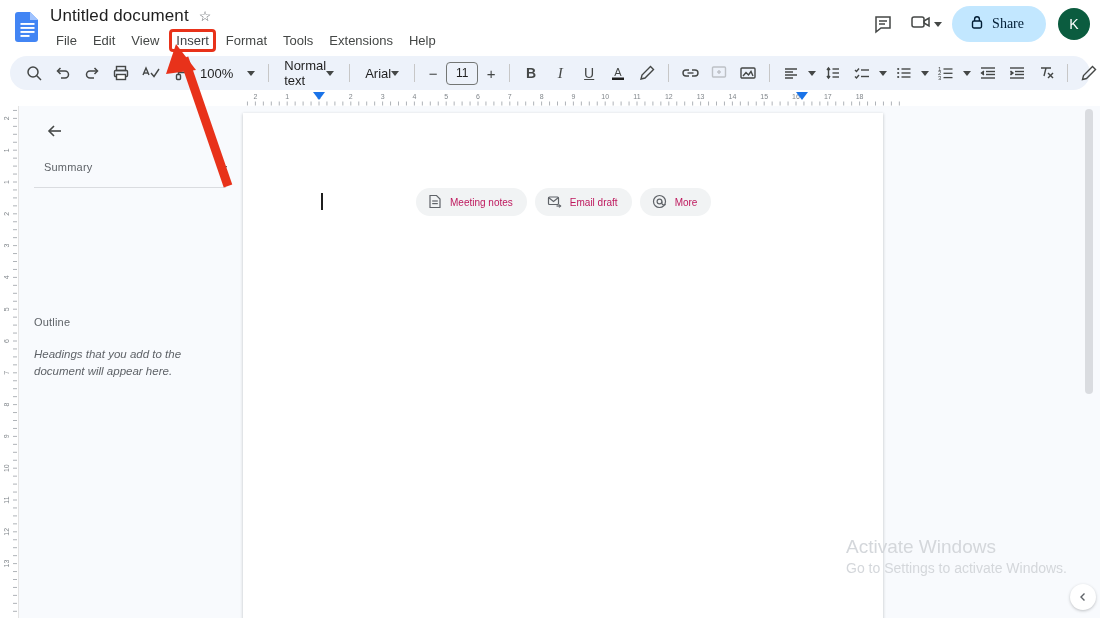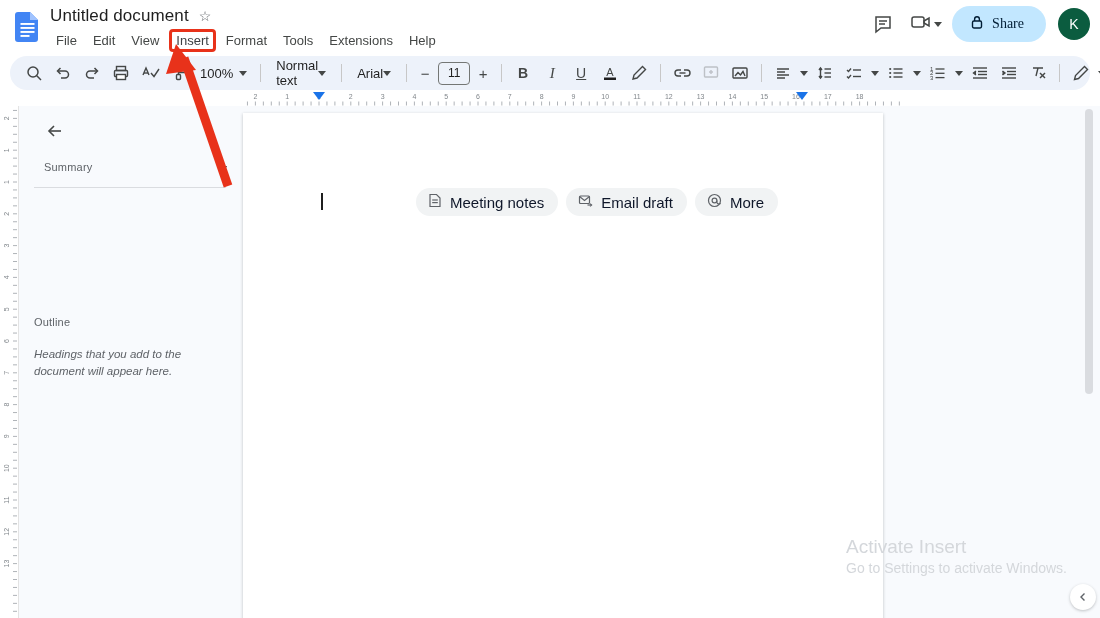--- a/index.html
+++ b/index.html
@@ -47,21 +47,21 @@
   .toolbar {
     position: absolute; left: 10px; top: 56px; width: 1080px; height: 34px;
     background: #edf2fa; border-radius: 18px; display: flex; align-items: center;
     padding: 0 10px; gap: 1px;
   }
   .tb-btn {
     width: 28px; height: 28px; display: flex; align-items: center; justify-content: center;
     border-radius: 4px; cursor: pointer; color: #444746; flex: 0 0 auto;
   }
   .tb-sep { width: 1px; height: 18px; background: #c7c7c7; margin: 0 6px; flex: 0 0 auto; }
-  .zoom-sel { display: flex; align-items: center; gap: 6px; padding: 0 6px; cursor: pointer; font-size: 13px; color: #1f1f1f; }
+  .zoom-sel { display: flex; align-items: center; gap: 14px; padding: 0 6px; cursor: pointer; font-size: 13px; color: #1f1f1f; }
   .dd-sel { display: flex; align-items: center; justify-content: space-between; padding: 0 8px; cursor: pointer; font-size: 13px; color: #1f1f1f; height: 26px; border-radius: 4px; }
   .fontsize-wrap { display: flex; align-items: center; gap: 2px; }
   .fs-step { width: 22px; height: 24px; display: flex; align-items: center; justify-content: center; cursor: pointer; font-size: 15px; color: #444746; }
   .fs-box {
     width: 32px; height: 23px; border: 1px solid #747775; border-radius: 4px;
     background: transparent; display: flex; align-items: center; justify-content: center;
     font-size: 12px; color: #1f1f1f; cursor: text;
   }
   .bold-i { font-weight: bold; font-size: 14px; }
   .ital-i { font-style: italic; font-family: "Liberation Serif", serif; font-size: 15px; }
@@ -82,21 +82,21 @@
   .sb-outline { position: absolute; left: 15px; top: 210px; }
   .sb-hint { position: absolute; left: 15px; top: 240px; width: 195px; font-size: 11.5px; font-style: italic; color: #5f6368; line-height: 1.45; }
 
   
   .doc-area { position: absolute; left: 240px; top: 106px; width: 860px; height: 512px; background: #f8fafd; overflow: hidden; }
   .page { position: absolute; left: 3px; top: 7px; width: 640px; height: 520px; background: #ffffff; box-shadow: 0 1px 3px rgba(60,64,67,.3); }
   .caret-bar { position: absolute; left: 78px; top: 80px; width: 2px; height: 17px; background: #1f1f1f; }
   .chips { position: absolute; left: 173px; top: 75px; display: flex; align-items: center; gap: 8px; }
   .chip {
     display: flex; align-items: center; gap: 8px; height: 28px; padding: 0 14px 0 12px;
-    background: #f1f3f4; border-radius: 16px; font-size: 15px; color: #0f172a; cursor: pointer;
+    background: #f1f3f4; border-radius: 16px; font-size: 10px; color: #be185d; cursor: pointer;
   }
   .watermark { position: absolute; right: 8px; bottom: 42px; text-align: left; width: 246px; }
   .wm1 { font-size: 19px; color: #d4d7db; line-height: 1.3; }
   .wm2 { font-size: 14px; color: #d4d7db; }
   .scrollbar { position: absolute; right: 7px; top: 3px; width: 8px; height: 285px; background: #dadce0; border-radius: 4px; cursor: pointer; }
   .expand-btn {
     position: absolute; right: 4px; bottom: 8px; width: 26px; height: 26px; border-radius: 50%;
     background: #ffffff; box-shadow: 0 1px 3px rgba(60,64,67,.3); display: flex;
     align-items: center; justify-content: center; font-size: 11px; color: #5f6368; cursor: pointer;
   }
@@ -601,21 +601,21 @@
                 <circle cx="7.5" cy="7.5" r="2.4"></circle>
                 <path d="M9.9 7.5 v2 a2 2 0 0 0 3.6 .6"></path>
             </svg>
           </span>
           <span>More</span>
         </div>
       </div>
     </div>
 
     <div class="watermark">
-      <div class="wm1">Activate Insert</div>
+      <div class="wm1">Activate Windows</div>
       <div class="wm2">Go to Settings to activate Windows.</div>
     </div>
 
     <div class="scrollbar"></div>
     <div class="expand-btn">
       <svg width="10" height="10" viewBox="0 0 10 10" fill="none" stroke="#5f6368" stroke-width="1.4">
         <polyline points="6.5,1.5 3,5 6.5,8.5"></polyline>
       </svg>
     </div>
   </div>

